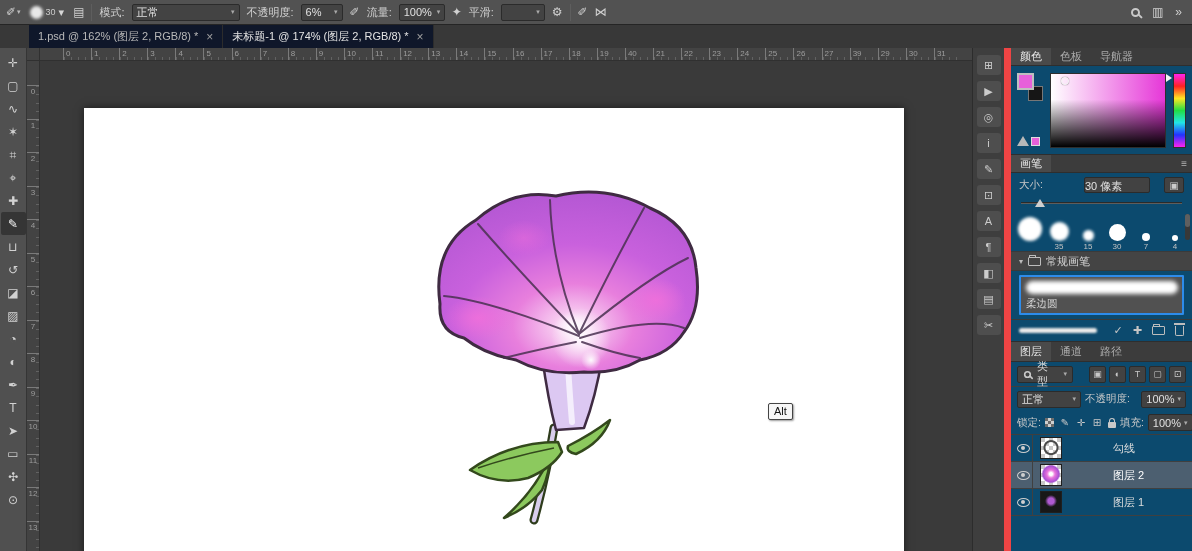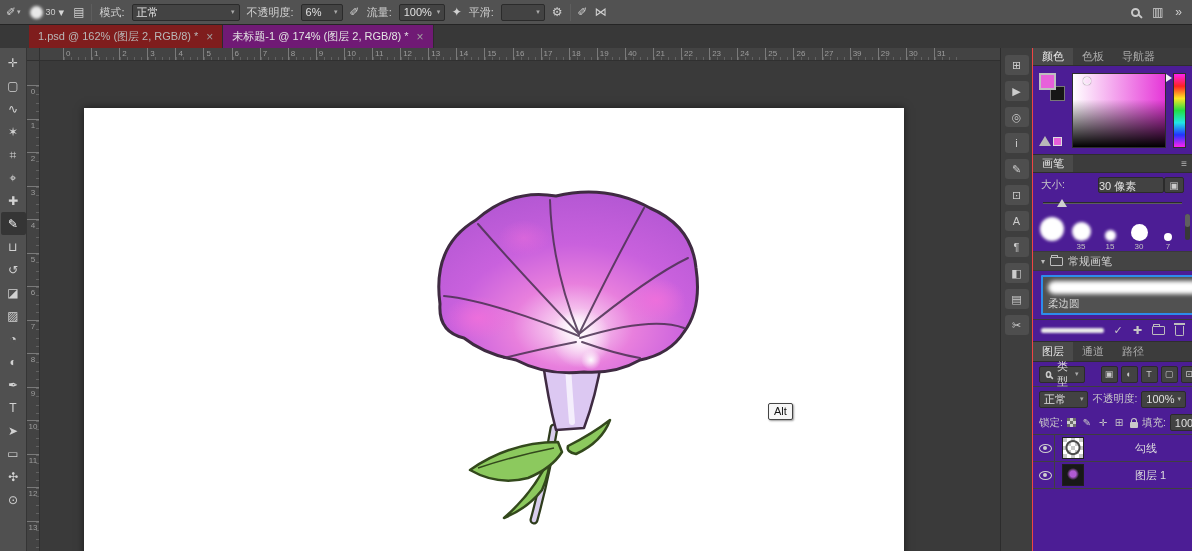--- a/index.html
+++ b/index.html
@@ -21,23 +21,23 @@
   .ob-brush-preset { display:inline-flex; align-items:center; gap:3px; background:transparent; padding:0 2px; }
   .bp-dot { width:13px; height:13px; border-radius:50%; background:#e8e8e8; filter:blur(1.5px); display:inline-block; }
   .bp-size { font-size:9px; color:#ccc; }
   .ob-right { margin-left:auto; display:inline-flex; align-items:center; gap:12px; padding-right:4px; }
   .icon-search { width:9px; height:9px; border:2px solid #c9c9c9; border-radius:50%; position:relative; display:inline-block; }
   .icon-search::after { content:''; position:absolute; width:6px; height:2px; background:#c9c9c9;
     transform:rotate(45deg); right:-5px; bottom:-2px; border-radius:1px; }
 
   
   .tab-bar { height:23px; flex:none; background:#383838; display:flex; align-items:stretch; padding-left:29px; }
-  .doc-tab { display:flex; align-items:center; gap:8px; padding:0 9px; background:#7f1d1d; color:#b8b8b8;
+  .doc-tab { display:flex; align-items:center; gap:8px; padding:0 9px; background:#0f172a; color:#b8b8b8;
     border-right:1px solid #2c2c2c; font-size:11px; cursor:default; }
-  .doc-tab.active { background:#701a75; color:#e3e3e3; }
+  .doc-tab.active { background:#0f172a; color:#e3e3e3; }
   .tab-close { color:#9f9f9f; font-size:12px; }
 
   .main { flex:1; display:flex; min-height:0; }
 
   
   .toolbar { width:27px; flex:none; background:#505050; border-right:1px solid #353535;
     display:flex; flex-direction:column; align-items:center; padding-top:3px; }
   .tool { width:25px; height:23px; flex:none; display:flex; align-items:center; justify-content:center;
     color:#d2d2d2; font-size:12px; cursor:default; border-radius:2px; }
   .tool.active { background:#353535; color:#ffffff; }
@@ -65,21 +65,21 @@
     border:1px solid #444; border-radius:2px; padding:1px 5px 2px; font-size:11px; z-index:4;
     box-shadow:1px 1px 2px rgba(0,0,0,.4); }
 
   
   .collapsed-strip { width:32px; flex:none; background:#3e3e3e; border-left:1px solid #2c2c2c;
     display:flex; flex-direction:column; align-items:center; padding-top:7px; gap:6px; }
   .cp-btn { width:24px; height:20px; flex:none; background:#4e4e4e; border-radius:3px;
     display:flex; align-items:center; justify-content:center; color:#cccccc; font-size:11px; cursor:default; }
 
   
-  .panels { width:160px; flex:none; background:#4c1d95; border-left:1px solid #ef4444;
+  .panels { width:188px; flex:none; background:#0c4a6e; border-left:7px solid #ef4444;
     display:flex; flex-direction:column; overflow:hidden; }
   .ptabs { height:18px; flex:none; background:#3c3c3c; display:flex; align-items:stretch; border-bottom:1px solid #2e2e2e; }
   .ptab { display:flex; align-items:center; padding:0 9px; color:#ababab; cursor:default; }
   .ptab.active { background:#4a4a4a; color:#e6e6e6; }
   .panel-menu { margin-left:auto; color:#b5b5b5; font-size:10px; padding:0 5px; display:flex; align-items:center; }
 
   
   .color-body { height:88px; flex:none; display:flex; padding:7px 6px 6px 6px; gap:7px; }
   .swatch-col { width:26px; flex:none; position:relative; }
   .fgbg { position:relative; width:26px; height:28px; }
@@ -93,21 +93,21 @@
   .picker-ring { position:absolute; left:10px; top:3px; width:8px; height:8px; border-radius:50%;
     border:1.5px solid #f2f2f2; box-shadow:0 0 1px #333; }
   .hue-wrap { width:13px; flex:none; position:relative; }
   .hue-strip { width:13px; height:100%; border:1px solid #2e2e2e;
     background:linear-gradient(to bottom,#ff22f0,#ff2222,#ffe622,#22dd44,#22e6e6,#2233ff,#ff22f0); }
   .hue-arrow { position:absolute; left:-7px; top:1px; width:0; height:0;
     border-top:4px solid transparent; border-bottom:4px solid transparent; border-left:6px solid #f5f5f5; }
 
   
   .brush-sec { border-top:1px solid #2e2e2e; }
-  .size-row { height:24px; display:flex; align-items:center; gap:0; padding:0 8px; }
+  .size-row { height:24px; display:flex; align-items:center; gap:14px; padding:0 8px; }
   .size-field { margin-left:auto; width:66px; height:16px; background:#424242; border:1px solid #2b2b2b;
     border-radius:2px; padding:1px 5px 0 0; color:#e2e2e2; }
   .stroke-toggle { width:20px; height:16px; border:1px solid #2b2b2b; background:#424242; border-radius:2px;
     display:flex; align-items:center; justify-content:center; color:#ccc; font-size:10px; }
   .slider-row { height:13px; position:relative; margin:0 10px; }
   .slider-track { position:absolute; left:0; right:0; top:5px; height:2px; background:#2a2a2a; border-bottom:1px solid #5d5d5d; }
   .slider-handle { position:absolute; left:14px; top:2px; width:0; height:0;
     border-left:5px solid transparent; border-right:5px solid transparent; border-bottom:8px solid #cfcfcf; }
   .preset-row { height:41px; display:flex; align-items:flex-start; padding:3px 24px 0 6px; gap:3px; position:relative; overflow:hidden; }
   .preset { width:26px; flex:none; display:flex; flex-direction:column; align-items:center; gap:1px; height:38px; justify-content:flex-end; }
@@ -115,21 +115,21 @@
   .preset.soft .preset-dot { filter:blur(1.6px); }
   .preset-size { font-size:8px; color:#c2c2c2; height:9px; line-height:9px; }
   .preset-scrollbar { position:absolute; right:2px; top:4px; width:5px; height:26px; background:#383838; border-radius:3px; }
   .preset-scrollbar::after { content:''; display:block; width:5px; height:13px; background:#5f5f5f; border-radius:3px; }
   .group-row { height:20px; display:flex; align-items:center; gap:5px; padding:0 8px; background:#444444;
     border-top:1px solid #3a3a3a; border-bottom:1px solid #3a3a3a; color:#d2d2d2; }
   .group-row .chev { font-size:8px; color:#bbb; font-style:normal; }
   .icon-folder { width:13px; height:9px; border:1px solid #bdbdbd; border-radius:1px; position:relative; display:inline-block; }
   .icon-folder::before { content:''; position:absolute; top:-3px; left:0; width:5px; height:2px;
     border:1px solid #bdbdbd; border-bottom:none; border-radius:1px 1px 0 0; }
-  .brush-list { padding:4px 8px 2px 8px; display:flex; flex-direction:row; gap:21px; }
+  .brush-list { padding:4px 8px 2px 8px; display:flex; flex-direction:column; gap:21px; }
   .brush-item { border:2px solid transparent; border-radius:1px; padding:2px 3px; }
   .brush-item.selected { border-color:#2d8ceb; background:#515151; }
   .stroke { display:block; width:152px; height:13px; background:#ffffff; border-radius:7px; margin:2px 0 3px 2px; }
   .brush-item.soft .stroke { filter:blur(2px); }
   .brush-item .brush-name { color:#d6d6d6; font-size:10.5px; padding-left:2px; }
   .brush-footer { height:22px; margin-top:2px; border-top:1px solid #3a3a3a; display:flex; align-items:center;
     gap:10px; padding:0 8px; }
   .footer-stroke { width:78px; height:5px; background:#e9e9e9; border-radius:3px; filter:blur(1px); }
   .bf-icons { margin-left:auto; display:flex; align-items:center; gap:10px; color:#c5c5c5; font-size:11px; }
   .icon-trash { width:9px; height:10px; border:1px solid #bdbdbd; border-top:none; border-radius:0 0 2px 2px; position:relative; display:inline-block; }
@@ -626,20 +626,27 @@
         </div>
         <div class="layer-list">
 
         <div class="layer-row">
               <span class="eye-cell">
                 <span class="eye"></span>
               </span>
               <span class="thumb t-outline"></span>
               <span class="layer-name">勾线</span>
             </div>
+            <div class="layer-row selected">
+              <span class="eye-cell">
+                <span class="eye"></span>
+              </span>
+              <span class="thumb t-flower"></span>
+              <span class="layer-name">图层 2</span>
+            </div>
             <div class="layer-row">
               <span class="eye-cell">
                 <span class="eye"></span>
               </span>
               <span class="thumb t-dark"></span>
               <span class="layer-name">图层 1</span>
             </div>
           </div>
       </div>
 

